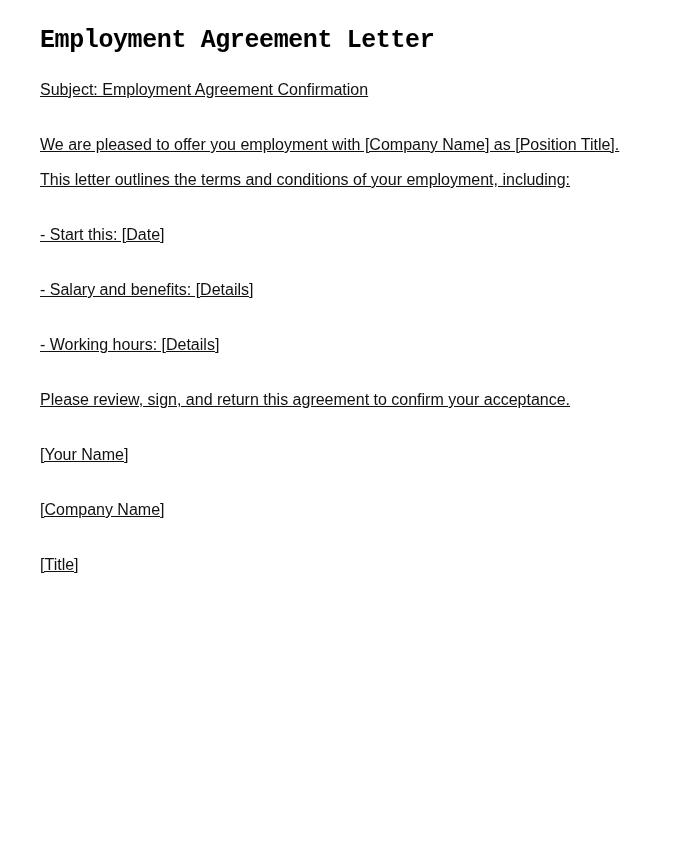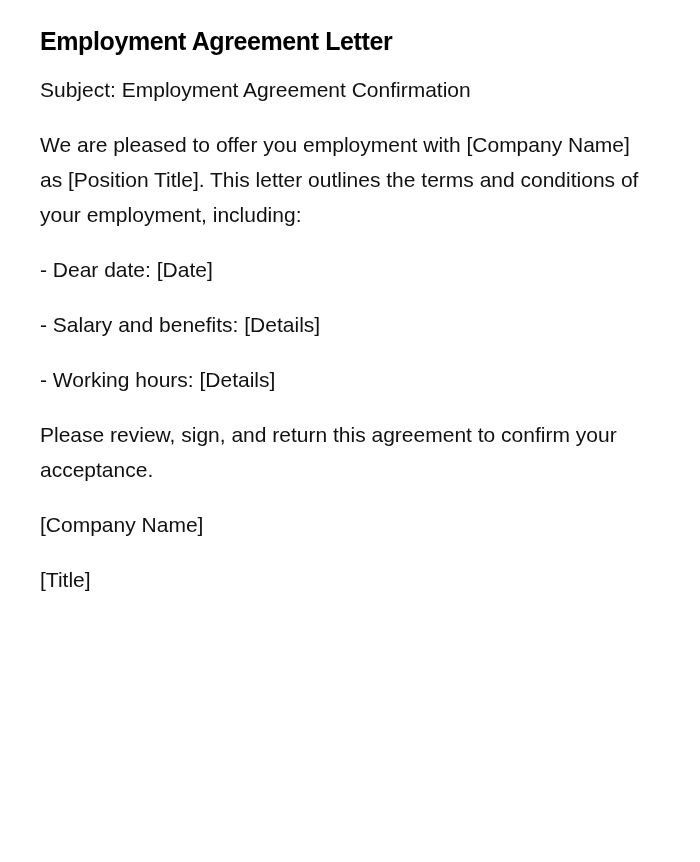--- a/index.html
+++ b/index.html
@@ -4,41 +4,43 @@
   <style>
     html, body { margin: 0; padding: 0; background: #ffffff; }
     body { width: 700px; height: 862px; overflow: hidden; }
     .page {
       position: relative;
       padding: 24px 40px 0 40px;
       color: #111111;
       font-family: "Liberation Sans", sans-serif;
     }
     h1 {
-      font-family: Liberation Sans, sans-serif;
+      font-family: Liberation Mono, monospace;
       font-size: 25px;
       font-weight: bold;
       margin: 0 0 14px 0;
       letter-spacing: -0.4px;
       line-height: 34px;
       color: #000;
     }
     p {
-      font-size: 21px;
+      font-size: 16px;
       line-height: 35px;
       margin: 0 0 20px 0;
       width: 610px;
+      text-decoration: underline;
     }
   </style>
 </head>
 <body>
 
 <div class="page">
   <h1>Employment Agreement Letter</h1>
   <p>Subject: Employment Agreement Confirmation</p>
   <p>We are pleased to offer you employment with [Company Name] as [Position Title]. This letter outlines the terms and conditions of your employment, including:</p>
-  <p>- Dear date: [Date]</p>
+  <p>- Start this: [Date]</p>
   <p>- Salary and benefits: [Details]</p>
   <p>- Working hours: [Details]</p>
   <p>Please review, sign, and return this agreement to confirm your acceptance.</p>
+  <p>[Your Name]</p>
   <p>[Company Name]</p>
   <p>[Title]</p>
 </div>
 
 </body></html>

